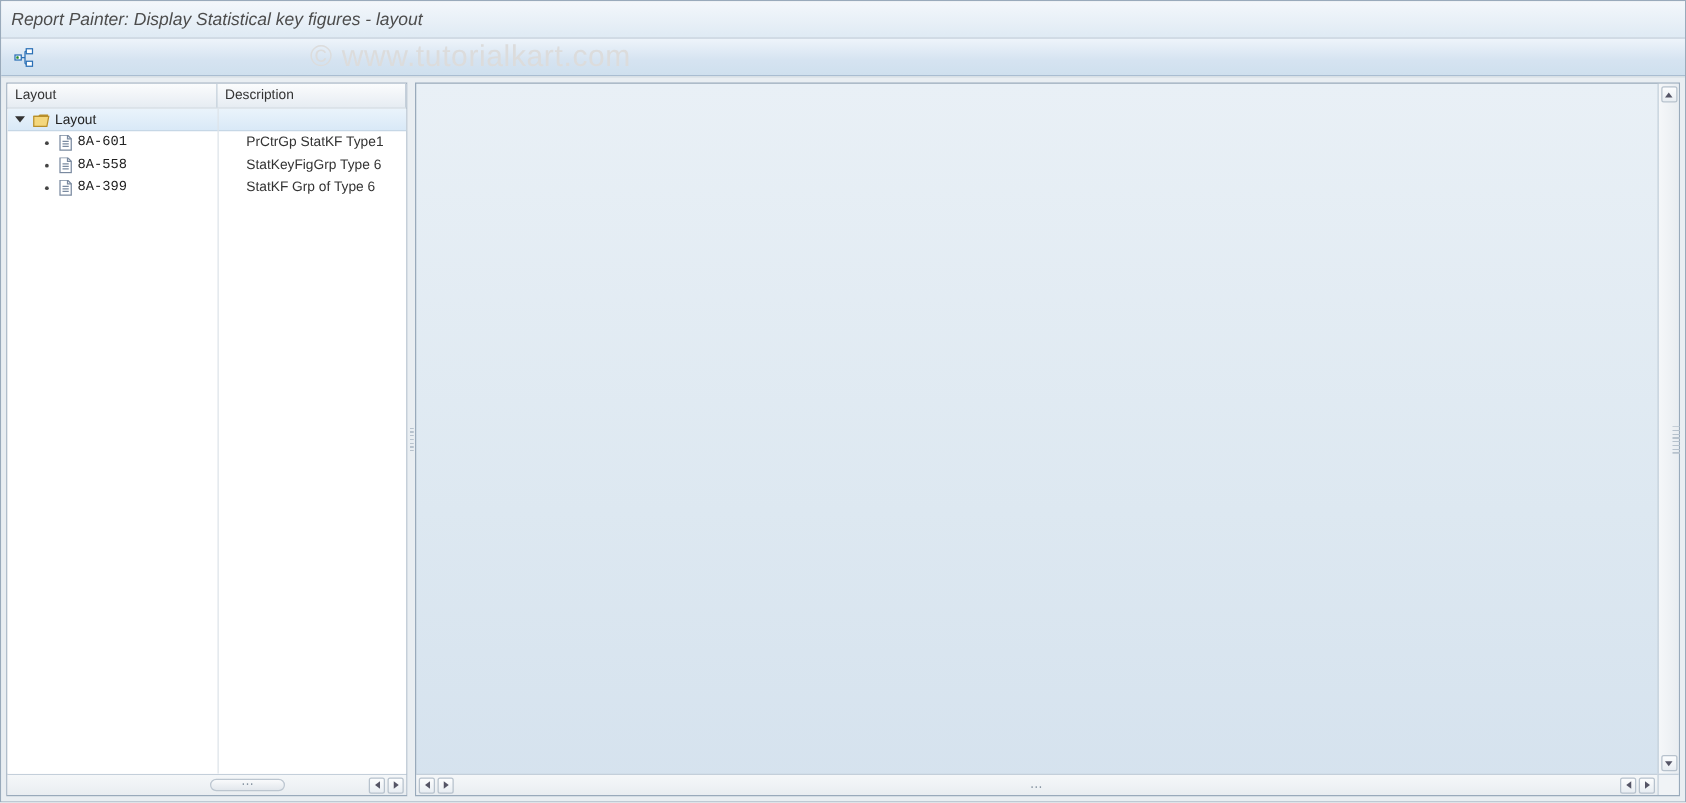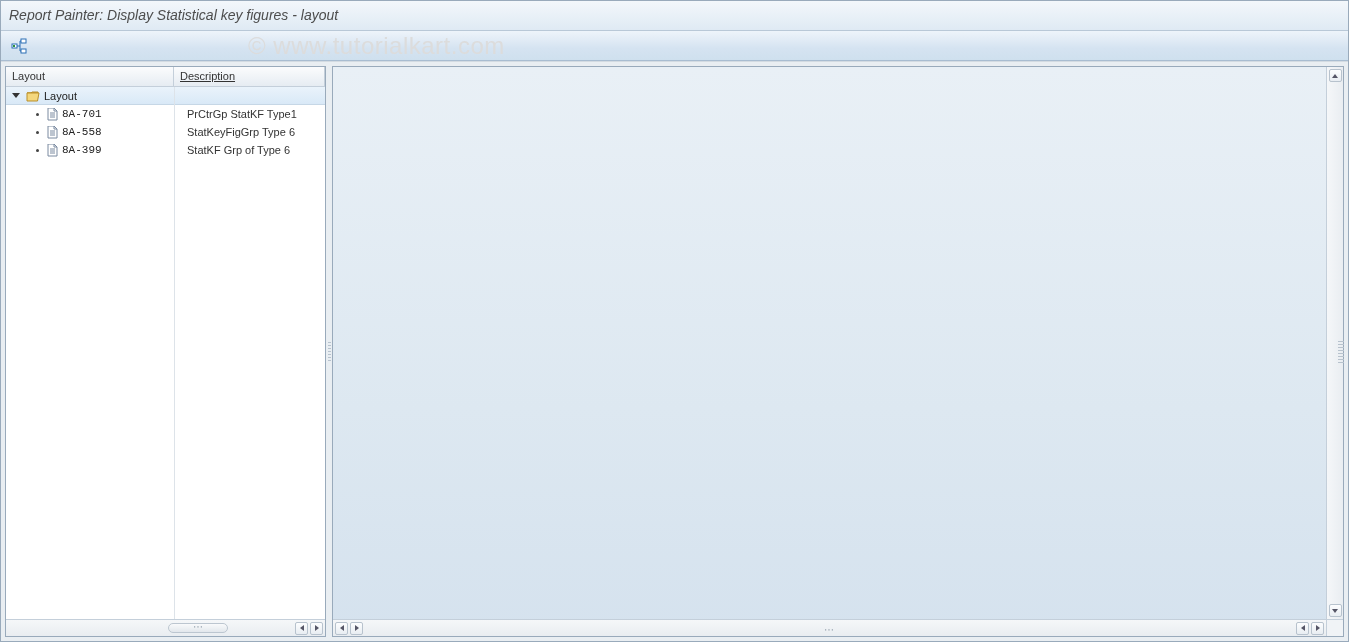--- a/index.html
+++ b/index.html
@@ -74,21 +74,21 @@
       background: linear-gradient(#fbfcfd, #e6ecf2);
       border-bottom: 1px solid #c4cfda;
       height: 20px;
     }
     .tree-header .col {
       padding: 3px 6px;
       border-right: 1px solid #c4cfda;
       color: #333;
     }
     .col-layout { width: 168px; }
-    .col-desc   { flex: 1; text-decoration: underline; }
+    .col-desc   { flex: 1; }
     .tree-body {
       flex: 1;
       overflow: hidden;
       position: relative;
       background: #ffffff;
     }
     .tree-row {
       display: flex;
       height: 18px;
       align-items: center;
@@ -100,21 +100,21 @@
     .cell-layout {
       width: 168px;
       display: flex;
       align-items: center;
       gap: 4px;
       padding-left: 6px;
       white-space: nowrap;
     }
     .cell-desc {
       flex: 1;
-      padding-left: 13px;
+      padding-left: 23px;
       white-space: nowrap;
       color: #333;
     }
     .indent1 { padding-left: 30px !important; }
     .toggle-caret {
       width: 0; height: 0;
       border-left: 4px solid transparent;
       border-right: 4px solid transparent;
       border-top: 5px solid #333;
       margin-right: 2px;
@@ -271,21 +271,21 @@
         </div>
 
         <div class="tree-row">
           <div class="cell-layout indent1">
             <span class="bullet"></span>
             <svg class="doc-icon" width="11" height="13" viewBox="0 0 11 13">
               <path d="M1 0 h6 l3 3 v9 h-9z" fill="#fff" stroke="#7a8aa0"></path>
                 <path d="M7 0 v3 h3" fill="none" stroke="#7a8aa0"></path>
               <path d="M3 5 h5 M3 7 h5 M3 9 h5" stroke="#7a8aa0"></path>
             </svg>
-            <span class="label">8A-701</span>
+            <span class="label">8A-601</span>
           </div>
           <div class="cell-desc">PrCtrGp StatKF Type1</div>
         </div>
 
 
         <div class="tree-row">
           <div class="cell-layout indent1">
             <span class="bullet"></span>
             <svg class="doc-icon" width="11" height="13" viewBox="0 0 11 13">
               <path d="M1 0 h6 l3 3 v9 h-9z" fill="#fff" stroke="#7a8aa0"></path>

